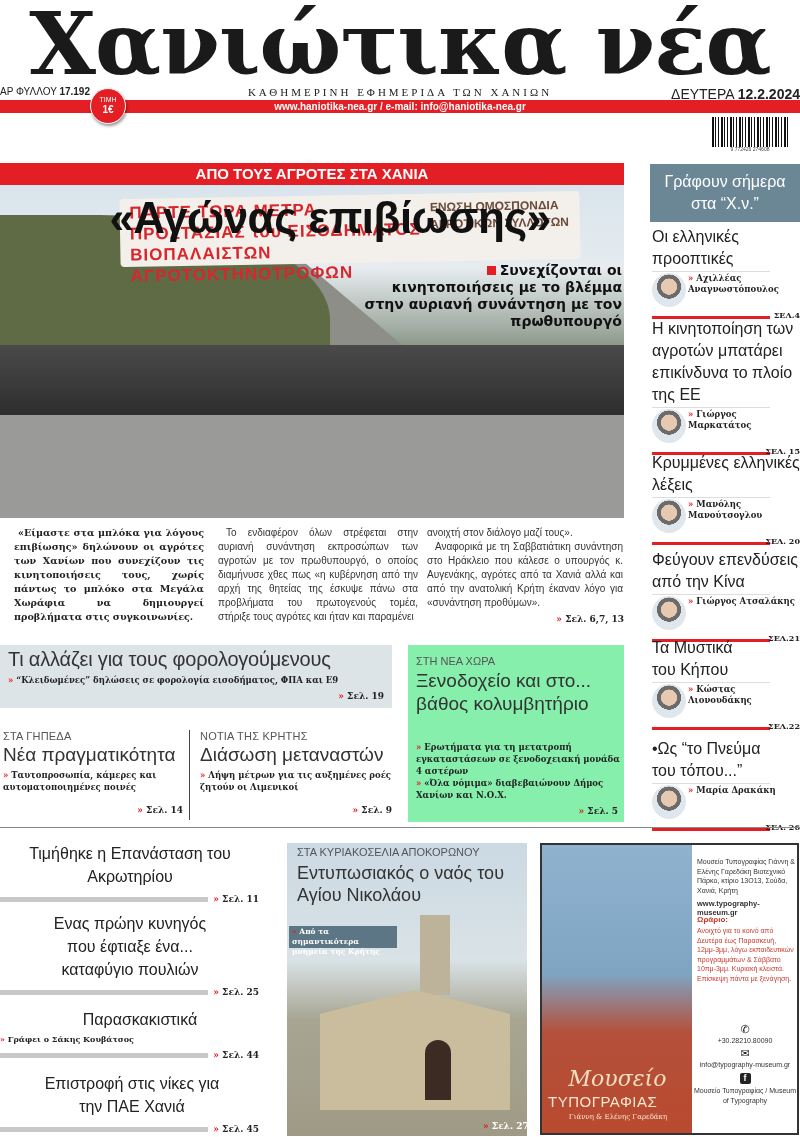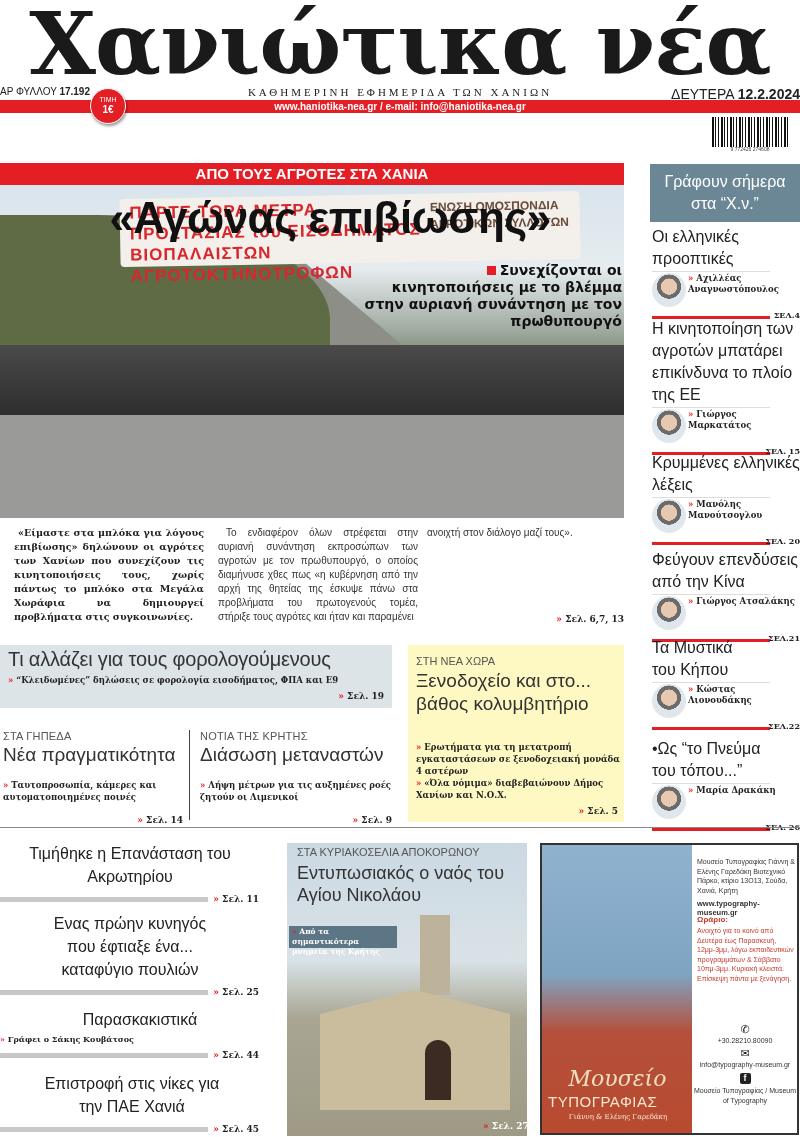--- a/index.html
+++ b/index.html
@@ -54,23 +54,23 @@
 .op-sel{position:absolute;right:0;top:0;font-family:"DejaVu Serif",serif;font-weight:bold;font-size:8px;color:#222}
 
 .box-fpa{left:0;top:645px;width:392px;height:63px;background:#dde4e8}
 .box-fpa .t{position:absolute;left:8px;top:3px;font-size:20px;color:#333;letter-spacing:-.2px}
 .box-fpa .s{position:absolute;left:8px;top:30px;font-size:8.5px;font-weight:bold;color:#222;font-family:"DejaVu Serif",serif}
 .ar{color:#e31e24}
 .box-fpa .r{position:absolute;right:8px;top:46px}
 .small-story{top:730px}
 .ss-kick{font-size:11px;color:#555;letter-spacing:.2px}
 .ss-title{font-size:19px;color:#333;line-height:22px;margin-top:2px}
-.ss-sub{font-size:8.5px;font-weight:bold;color:#222;line-height:12px;font-family:"DejaVu Serif",serif;margin-top:13px}
+.ss-sub{font-size:8.5px;font-weight:bold;color:#222;line-height:12px;font-family:"DejaVu Serif",serif;margin-top:3px}
 .vdiv{left:189px;top:730px;width:1px;height:90px;background:#444}
-.box-hotel{left:408px;top:645px;width:216px;height:177px;background:#fef9c3}
+.box-hotel{left:408px;top:645px;width:216px;height:177px;background:#86efac}
 .box-hotel .k{position:absolute;left:8px;top:10px;font-size:11px;color:#555}
 .box-hotel .t{position:absolute;left:8px;top:24px;font-size:19px;line-height:23px;color:#333;width:200px}
 .box-hotel .s{position:absolute;left:8px;top:96px;width:205px;font-size:8.5px;line-height:12px;font-weight:bold;color:#222;font-family:"DejaVu Serif",serif}
 .box-hotel .r{position:absolute;right:6px;top:161px}
 .hrule{left:0;top:827px;width:800px;height:1px;background:#888}
 
 .bl{left:0;width:265px}
 .bl-title{text-align:center;font-size:16px;line-height:23px;color:#222}
 .bl-sub{font-size:8px;font-weight:bold;color:#222;font-family:"DejaVu Serif",serif;margin-top:3px}
 .bl-foot{position:relative;height:12px;margin-top:6px}
@@ -125,20 +125,21 @@
 <div class="abs banner"></div>
 <div class="abs banner-text">ΠΑΡΤΕ ΤΩΡΑ ΜΕΤΡΑ ΠΡΟΣΤΑΣΙΑΣ του ΕΙΣΟΔΗΜΑΤΟΣ ΒΙΟΠΑΛΑΙΣΤΩΝ ΑΓΡΟΤΟΚΤΗΝΟΤΡΟΦΩΝ</div>
 <div class="abs banner-text2">ΕΝΩΣΗ ΟΜΟΣΠΟΝΔΙΑ ΑΓΡΟΤΙΚΩΝ ΣΥΛΛΟΓΩΝ</div>
 <div class="abs headline">«Αγώνας επιβίωσης»</div>
 <div class="abs subhead"><span class="sq"></span><span>Συνεχίζονται οι κινητοποιήσεις με το βλέμμα στην αυριανή συνάντηση με τον πρωθυπουργό</span></div>
 
 <div class="abs col col1">«Είμαστε στα μπλόκα για λόγους επιβίωσης» δηλώνουν οι αγρότες των Χανίων που συνεχίζουν τις κινητοποιήσεις τους, χωρίς πάντως το μπλόκο στα Μεγάλα Χωράφια να δημιουργεί προβλήματα στις συγκοινωνίες.</div>
 <div class="abs col col2">Το ενδιαφέρον όλων στρέφεται στην αυριανή συνάντηση εκπροσώπων των αγροτών με τον πρωθυπουργό, ο οποίος διαμήνυσε χθες πως «η κυβέρνηση από την αρχή της θητείας της έσκυψε πάνω στα προβλήματα του πρωτογενούς τομέα, στήριξε τους αγρότες και ήταν και παραμένει</div>
 <div class="abs col col3">
   <p>ανοιχτή στον διάλογο μαζί τους».</p>
+  <p>Αναφορικά με τη Σαββατιάτικη συνάντηση στο Ηράκλειο που κάλεσε ο υπουργός κ. Αυγενάκης, αγρότες από τα Χανιά αλλά και από την ανατολική Κρήτη έκαναν λόγο για «συνάντηση προθύμων».</p>
 </div>
 <div class="abs pageref ref-main"><span class="ar">»</span> <span>Σελ. 6,7, 13</span></div>
 
 <div class="abs side-head">Γράφουν σήμερα στα “Χ.ν.”</div>
 <div class="abs op" style="top:226px">
   <div class="op-title">Οι ελληνικές προοπτικές</div>
   <div class="op-rule"></div>
   <div class="op-author">
       <div class="avatar"></div>
       <div class="op-name"><span class="ar">» </span><span>Αχιλλέας Αναγνωστόπουλος</span></div>

